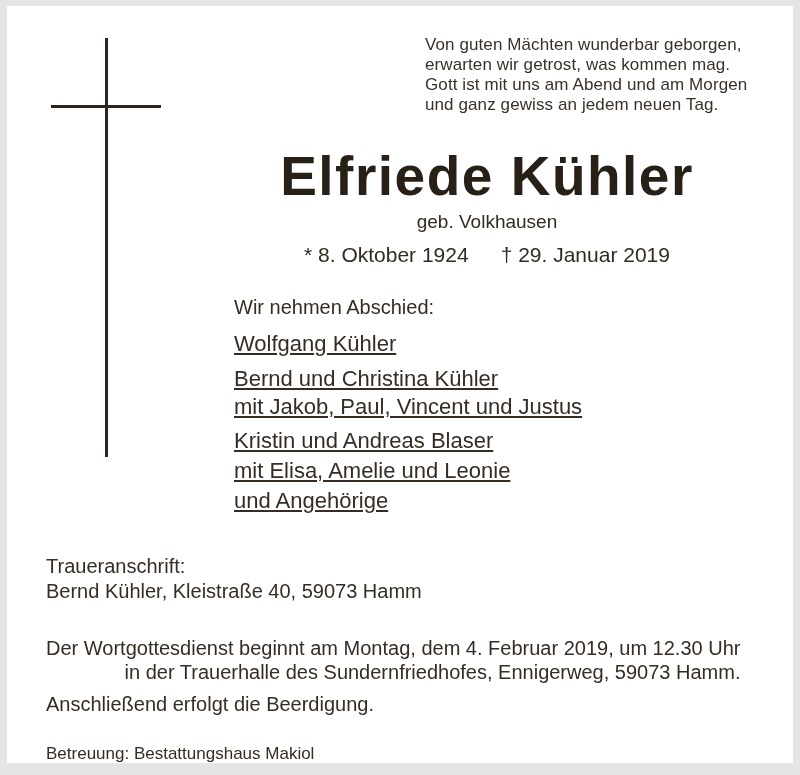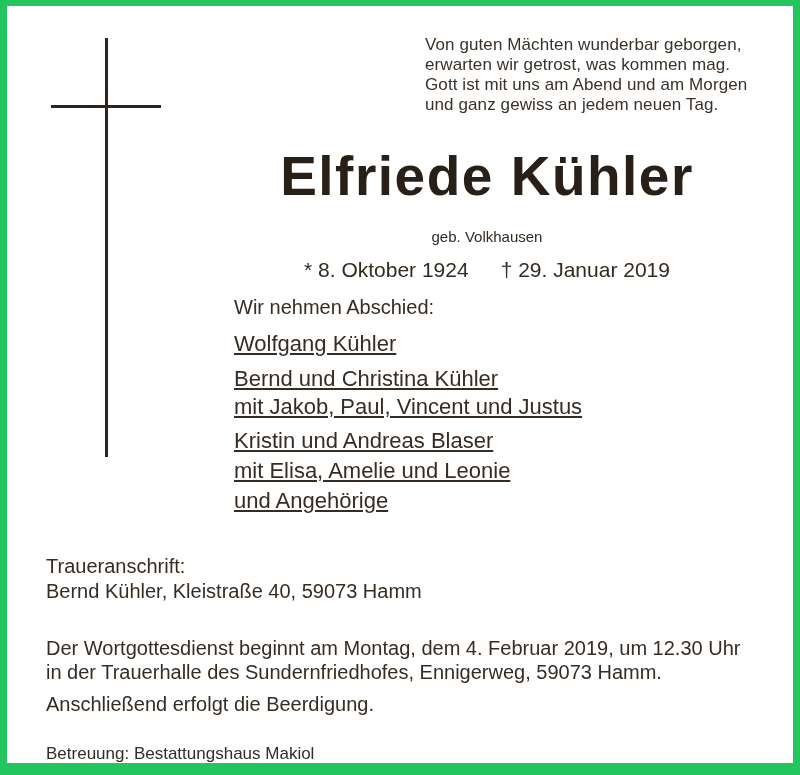--- a/index.html
+++ b/index.html
@@ -2,21 +2,21 @@
 <html><head>
 <meta charset="utf-8">
 <style>
   html, body { margin: 0; padding: 0; background: #ffffff; }
   body { font-family: "Liberation Sans", sans-serif; }
 
   .frame {
     position: relative;
     width: 800px;
     height: 775px;
-    background: #22c55e;              
+    background: #e5e5e5;              
     overflow: hidden;
   }
   .card {
     position: absolute;
     left: 7px; top: 6px; right: 7px; bottom: 12px;
     background: #ffffff;
   }
 
   
   .cross { position: absolute; left: 0; top: 0; }
@@ -39,21 +39,21 @@
   
   .header {
     position: absolute; left: 175px; top: 151px; width: 624px;
     text-align: center; color: #281f16;
   }
   .name {
     font-size: 55px; font-weight: bold;
     line-height: 50px; letter-spacing: 1.5px;
   }
   .maiden {
-    margin-top: 24px; font-size: 15px; line-height: 24px; color: #332a22;
+    margin-top: 9px; font-size: 19px; line-height: 24px; color: #332a22;
   }
   .dates {
     margin-top: 7px; font-size: 21px; line-height: 28px; color: #332a22;
     display: flex; justify-content: center; gap: 32px;
   }
 
   
   .m-intro {
     position: absolute; left: 234px; top: 293px;
     font-size: 20px; line-height: 28px; color: #362c24;
@@ -69,21 +69,21 @@
   .l4 { top: 457px; }
   .l5 { top: 487px; }
 
   
   .address {
     position: absolute; left: 46px; top: 554px;
     font-size: 20px; line-height: 25px; color: #362c24;
   }
   .service {
     position: absolute; left: 46px; top: 636px;
-    font-size: 20px; line-height: 24px; color: #362c24;
+    font-size: 20px; line-height: 24px; color: #362c24; text-align: right;
   }
   .burial {
     position: absolute; left: 46px; top: 692px;
     font-size: 20px; line-height: 24px; color: #362c24;
   }
   .care {
     position: absolute; left: 46px; top: 743px;
     font-size: 17px; line-height: 22px; color: #362c24; text-align: center;
   }
 </style>

